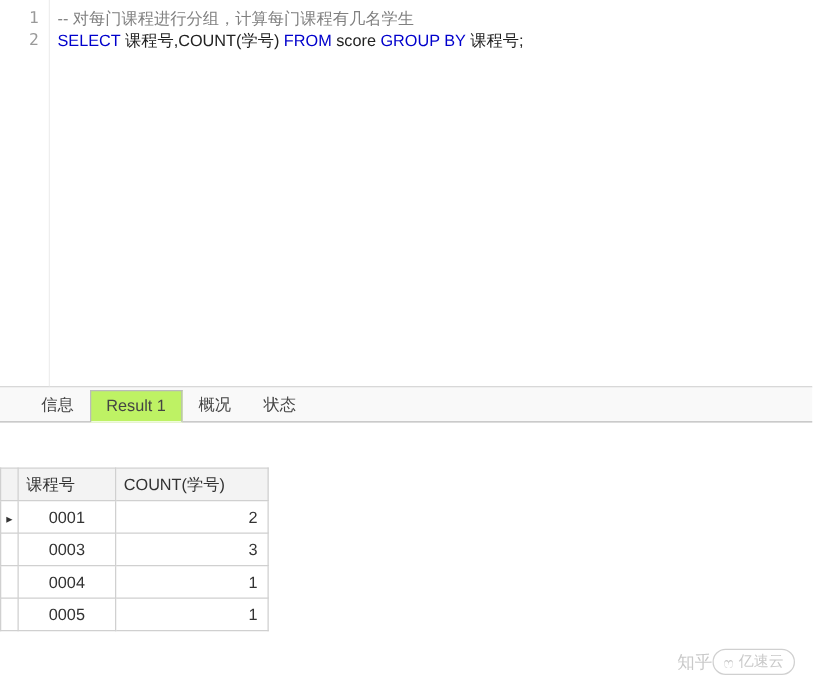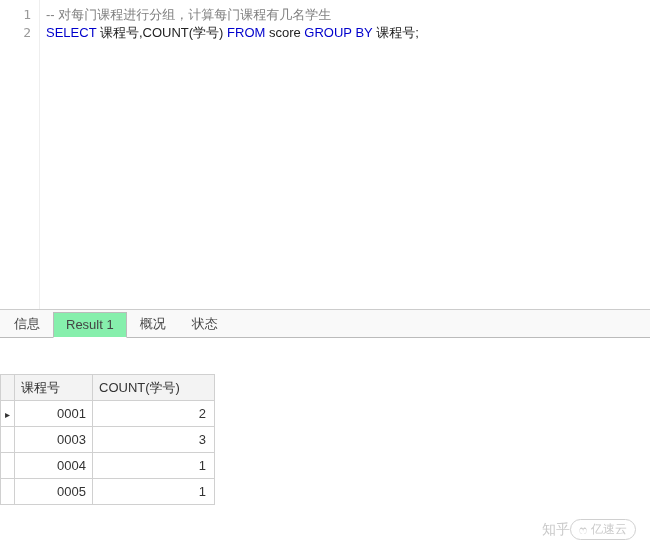--- a/index.html
+++ b/index.html
@@ -26,29 +26,29 @@
     font-family: Liberation Sans, sans-serif;
     font-size: 13px; line-height: 18px; white-space: pre;
   }
   .tok-comment { color: #808080; }
   .tok-keyword { color: #0000cc; }
   .tok-plain   { color: #222; }
 
   .tabs {
     display: flex; align-items: flex-end;
     height: 28px; border-bottom: 1px solid #bbb;
-    padding-left: 1px; background: #f9f9f9;
+    padding-left: 20px; background: #f9f9f9;
   }
   .tab {
     padding: 4px 12px 5px; font-size: 13px;
     border: 1px solid transparent; border-bottom: none;
     color: #444; cursor: pointer; position: relative; top: 1px;
   }
   .tab.active {
-    background: #86efac; border-color: #bbb;
+    background: #bef264; border-color: #bbb;
     border-bottom: 1px solid #fff;
     margin-top: 24px;
   }
 
   .grid-wrap { width: 100%; margin-top: 36px; }
   table.grid {
     border-collapse: collapse; font-size: 13px;
     font-family: "Microsoft YaHei", Arial, sans-serif;
   }
   table.grid th, table.grid td {
@@ -61,21 +61,21 @@
   }
   th.rowhead, td.rowhead {
     width: 14px; min-width: 14px; padding: 0;
     background: #f3f3f3; text-align: center; color: #555;
   }
   td.rowhead.current::before {
     content: "▸"; font-size: 10px; color: #333;
   }
   .col1 { width: 78px; }
   .col2 { width: 122px; }
-  td.c1 { padding: 0 6px; text-align: right; }
+  td.c1 { padding: 0 6px; text-align: center; }
   td.c2 { padding: 0 8px; text-align: right; }
 
   .watermarks {
     position: absolute; right: 14px; bottom: 8px;
     display: flex; align-items: center; 
     color: #c9c9c9; font-size: 14px; pointer-events: none;
   }
   .wm-cloud {
     display: inline-flex; align-items: center; gap: 4px;
     border: 1.5px solid #d0d0d0; border-radius: 12px;

